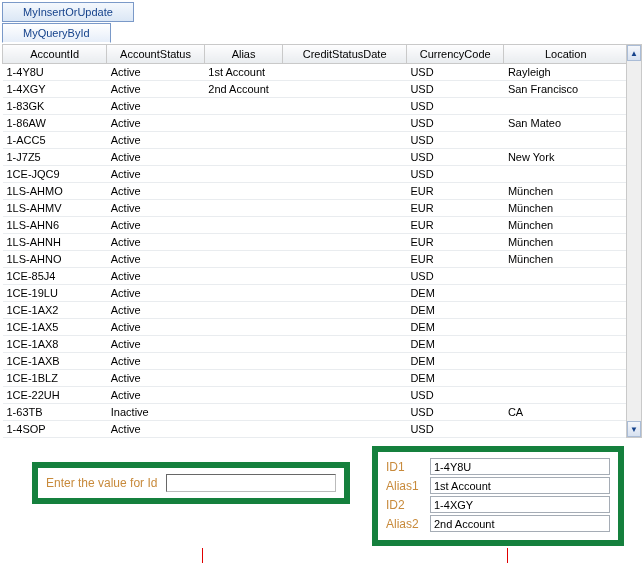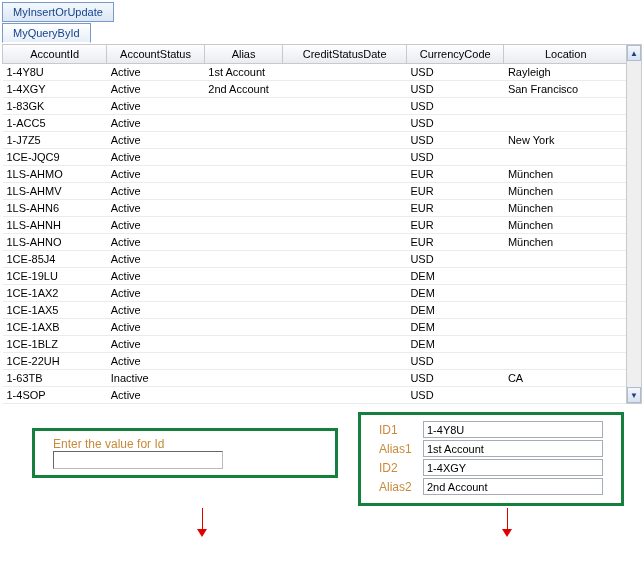--- a/index.html
+++ b/index.html
@@ -7,21 +7,21 @@
     margin: 0;
     padding: 2px;
     font-family: Tahoma, Verdana, sans-serif;
     font-size: 11px;
     background: #fff;
     width: 644px;
     color: #000;
   }
   .tab-btn {
     display: inline-block;
-    padding: 3px 10px;
+    padding: 3px 20px;
     border: 1px solid #7a99c8;
     background: linear-gradient(#f4f8fd, #dbe7f5);
     color: #15428b;
     cursor: pointer;
     font-size: 11px;
     margin-bottom: 1px;
   }
   .tab-btn.active {
     background: linear-gradient(#fff, #e6eef9);
     border-bottom: 1px solid #fff;
@@ -67,22 +67,22 @@
     font-size: 8px; color: #15428b;
   }
   .sb-btn.bottom { position: absolute; bottom: 0; left:0; right:0; }
   .form-area {
     display: flex;
     gap: 20px;
     padding: 8px 8px 2px 30px;
     align-items: flex-start;
   }
   .red-box {
-    border: 3px solid #15803d;
-    padding: 6px 18px;
+    border: 6px solid #15803d;
+    padding: 6px 8px;
   }
   .left-panel { margin-top: 16px; }
   .left-panel .lbl { color: #c88a3b; font-size: 12px; margin-right: 6px; }
   .left-panel input {
     border: 1px inset #bbb;
     width: 170px; height: 18px; font-size: 11px;
     padding: 1px 2px;
   }
   .right-panel { margin-left: auto; margin-right: 10px; }
   .kv-row { display: flex; align-items: center; margin-bottom: 2px; }
@@ -154,20 +154,28 @@
         </tr>
         <tr>
           <td>1-83GK</td>
           <td>Active</td>
           <td></td>
           <td></td>
           <td>USD</td>
           <td></td>
         </tr>
         <tr>
+          <td>1-86AW</td>
+          <td>Active</td>
+          <td></td>
+          <td></td>
+          <td>USD</td>
+          <td>San Mateo</td>
+        </tr>
+        <tr>
           <td>1-ACC5</td>
           <td>Active</td>
           <td></td>
           <td></td>
           <td>USD</td>
           <td></td>
         </tr>
         <tr>
           <td>1-J7Z5</td>
           <td>Active</td>
@@ -243,20 +251,28 @@
         <tr>
           <td>1CE-1AX2</td>
           <td>Active</td>
           <td></td>
           <td></td>
           <td>DEM</td>
           <td></td>
         </tr>
         <tr>
           <td>1CE-1AX5</td>
+          <td>Active</td>
+          <td></td>
+          <td></td>
+          <td>DEM</td>
+          <td></td>
+        </tr>
+        <tr>
+          <td>1CE-1AX8</td>
           <td>Active</td>
           <td></td>
           <td></td>
           <td>DEM</td>
           <td></td>
         </tr>
         <tr>
           <td>1CE-1AXB</td>
           <td>Active</td>
           <td></td>

